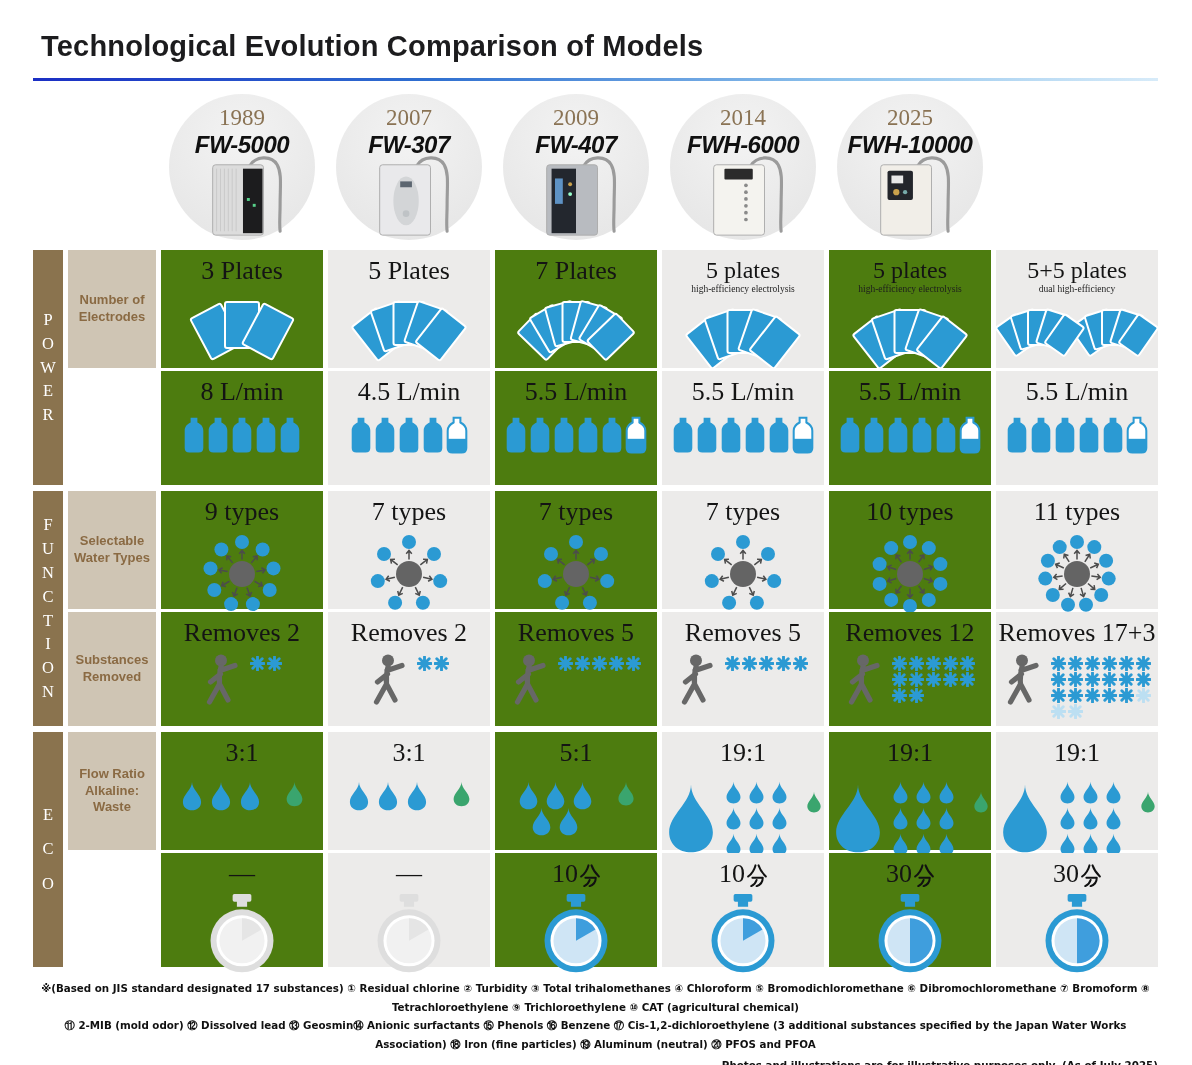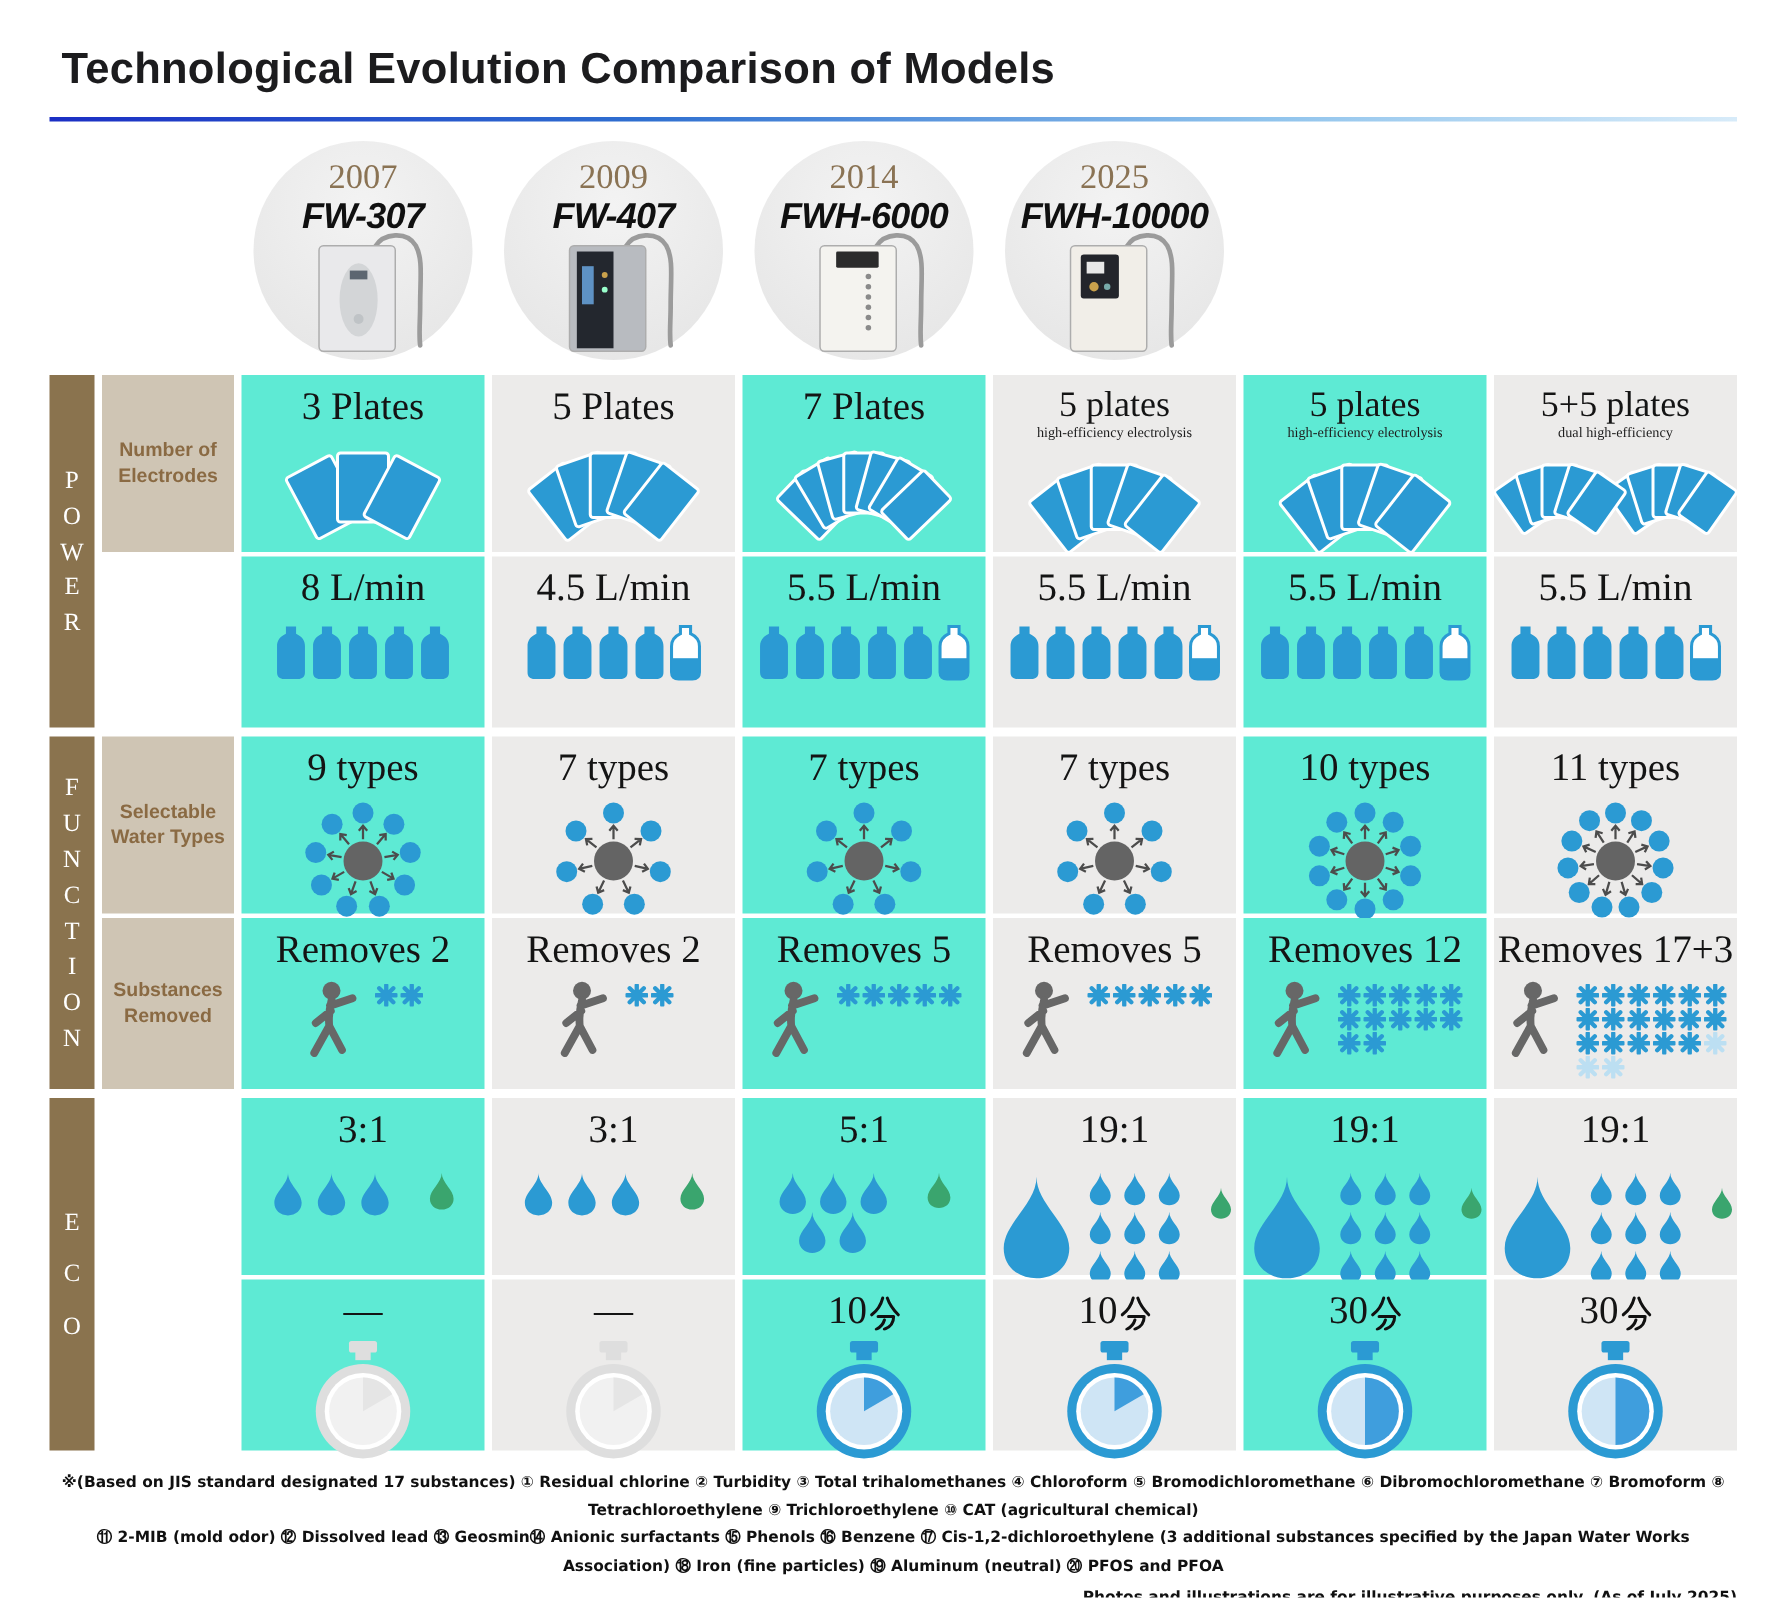--- a/index.html
+++ b/index.html
@@ -15,21 +15,21 @@
     text-align:center;padding-top:11px;box-sizing:border-box;}
   .year{font-family:"Liberation Serif","DejaVu Serif",serif;font-size:23px;color:#8a7354;line-height:1.1;}
   .mname{font-size:24px;font-weight:700;font-style:italic;color:#101010;letter-spacing:-.5px;margin-top:1px;white-space:nowrap;}
   .photo{position:absolute;left:50%;bottom:-4px;transform:translateX(-50%);}
   .group{margin-top:6px;row-gap:3px;grid-template-rows:118px 114px;}
   .gbar{grid-column:1;grid-row:1 / span 2;background:#8a734e;color:#fff;display:flex;flex-direction:column;
     align-items:center;justify-content:center;font-family:"Liberation Serif","DejaVu Serif",serif;font-size:16.5px;}
   .rlabel{grid-column:2;background:#cfc5b4;color:#8a6a43;font-weight:700;font-size:13px;display:flex;align-items:center;
     justify-content:center;text-align:center;padding:6px;box-sizing:border-box;line-height:1.3;}
   .cell{display:flex;flex-direction:column;align-items:center;padding-top:7px;box-sizing:border-box;}
-  .cell.light{background:#5eead4;} .cell.dark{background:#ecebea;}
+  .cell.light{background:#4d7c0f;} .cell.dark{background:#ecebea;}
   .val{font-family:"Liberation Serif","DejaVu Serif",serif;font-size:26px;color:#141414;line-height:1.1;
     display:flex;align-items:center;white-space:nowrap;}
   .val.small{font-size:24px;}
   .sub{font-family:"Liberation Serif","DejaVu Serif",serif;font-size:9.5px;color:#1d1d1d;margin-top:1px;}
   .icon{margin-top:5px;display:flex;align-items:flex-start;justify-content:center;}
   .fan{position:relative;display:inline-block;}
   .fan + .fan{margin-left:-14px;}
   .plate{position:absolute;left:50%;bottom:8px;background:#2b9ad3;border:2.5px solid #fff;border-radius:3px;
     transform-origin:50% 165%;box-sizing:border-box;}
   .bottles{display:flex;gap:2px;margin-top:4px;}
@@ -47,20 +47,34 @@
 </style>
 </head>
 <body>
 
 <div class="page">
   <h1>Technological Evolution Comparison of Models</h1>
   <div class="rule"></div>
   <div id="header-row" class="grid-row">
       <div></div>
       <div></div>
+  <div class="hcell">
+    <div class="circle">
+      <div class="year">1989</div>
+      <div class="mname">FW-5000</div>
+    </div>
+    <div class="photo"><svg width="86" height="92" viewBox="0 0 88 92">
+    <path d="M52 13 C58 3 74 2 80 12 C85 21 83 34 83 52 C83 64 82 72 83 80" fill="none" stroke="#9b9b9b" stroke-width="3.2" stroke-linecap="round"></path>
+    <rect x="14" y="12" width="52" height="72" rx="3" fill="#dcdcdc" stroke="#adadad"></rect>
+    <path d="M18 16 V80 M22 16 V80 M26 16 V80 M30 16 V80 M34 16 V80 M38 16 V80" stroke="#c9c9c9" stroke-width="1"></path>
+            <rect x="45" y="16" width="20" height="66" fill="#1c1c1e"></rect>
+            <rect x="49" y="46" width="3" height="3" fill="#57d08a"></rect>
+            <rect x="55" y="52" width="3" height="3" fill="#57d08a"></rect>
+          </svg></div>
+  </div>
   <div class="hcell">
     <div class="circle">
       <div class="year">2007</div>
       <div class="mname">FW-307</div>
     </div>
     <div class="photo"><svg width="86" height="92" viewBox="0 0 88 92">
     <path d="M52 13 C58 3 74 2 80 12 C85 21 83 34 83 52 C83 64 82 72 83 80" fill="none" stroke="#9b9b9b" stroke-width="3.2" stroke-linecap="round"></path>
     <rect x="14" y="12" width="52" height="72" rx="3" fill="#e9e9eb" stroke="#adadad"></rect>
     <ellipse cx="41" cy="49" rx="13" ry="25" fill="#d3d5d7"></ellipse>
             <rect x="35" y="29" width="12" height="6" fill="#5c6670"></rect>
@@ -871,20 +885,21 @@
             </span>
           </div>
         </div>
       </div>
       <div class="group">
        <div class="gbar" style="line-height:2.1">
          <span>E</span>
           <span>C</span>
           <span>O</span>
        </div>
+        <div class="rlabel" style="grid-row:1">Flow Ratio Alkaline: Waste</div>
         <div class="cell light" style="grid-row:1;grid-column:3">
           <div class="val">3:1</div>
           <div class="icon">
             <div class="drops-row">
               <svg width="22" height="30" viewBox="0 0 20 28">
                 <path d="M10 1 C10 8 1.5 13 1.5 19.5 C1.5 24.3 5.3 27.3 10 27.3 C14.7 27.3 18.5 24.3 18.5 19.5 C18.5 13 10 8 10 1 Z" fill="#2b9ad3"></path>
               </svg>
               <svg width="22" height="30" viewBox="0 0 20 28">
                 <path d="M10 1 C10 8 1.5 13 1.5 19.5 C1.5 24.3 5.3 27.3 10 27.3 C14.7 27.3 18.5 24.3 18.5 19.5 C18.5 13 10 8 10 1 Z" fill="#2b9ad3"></path>
               </svg>

